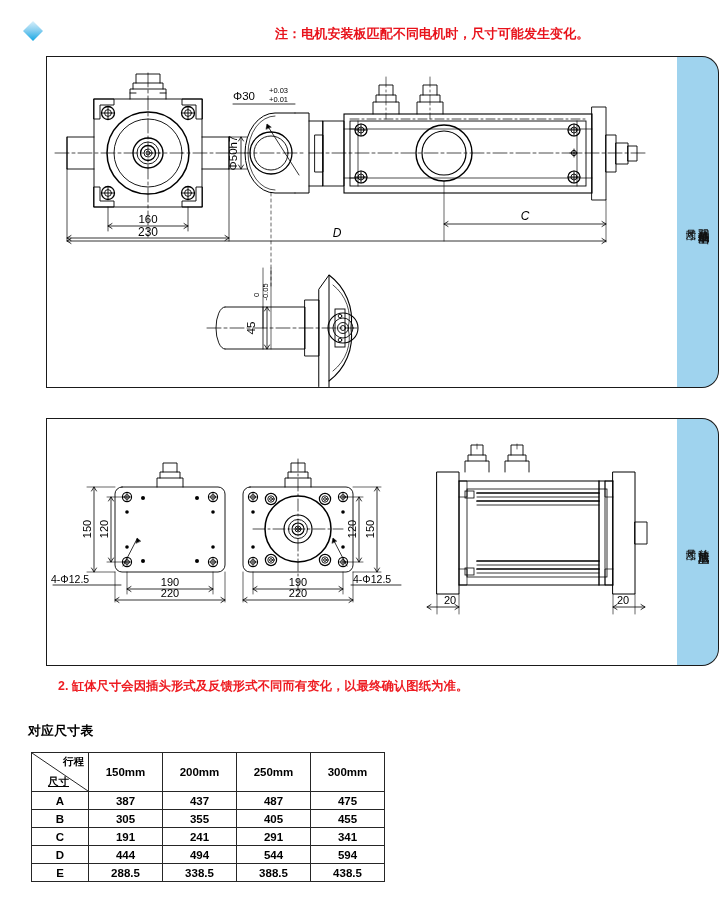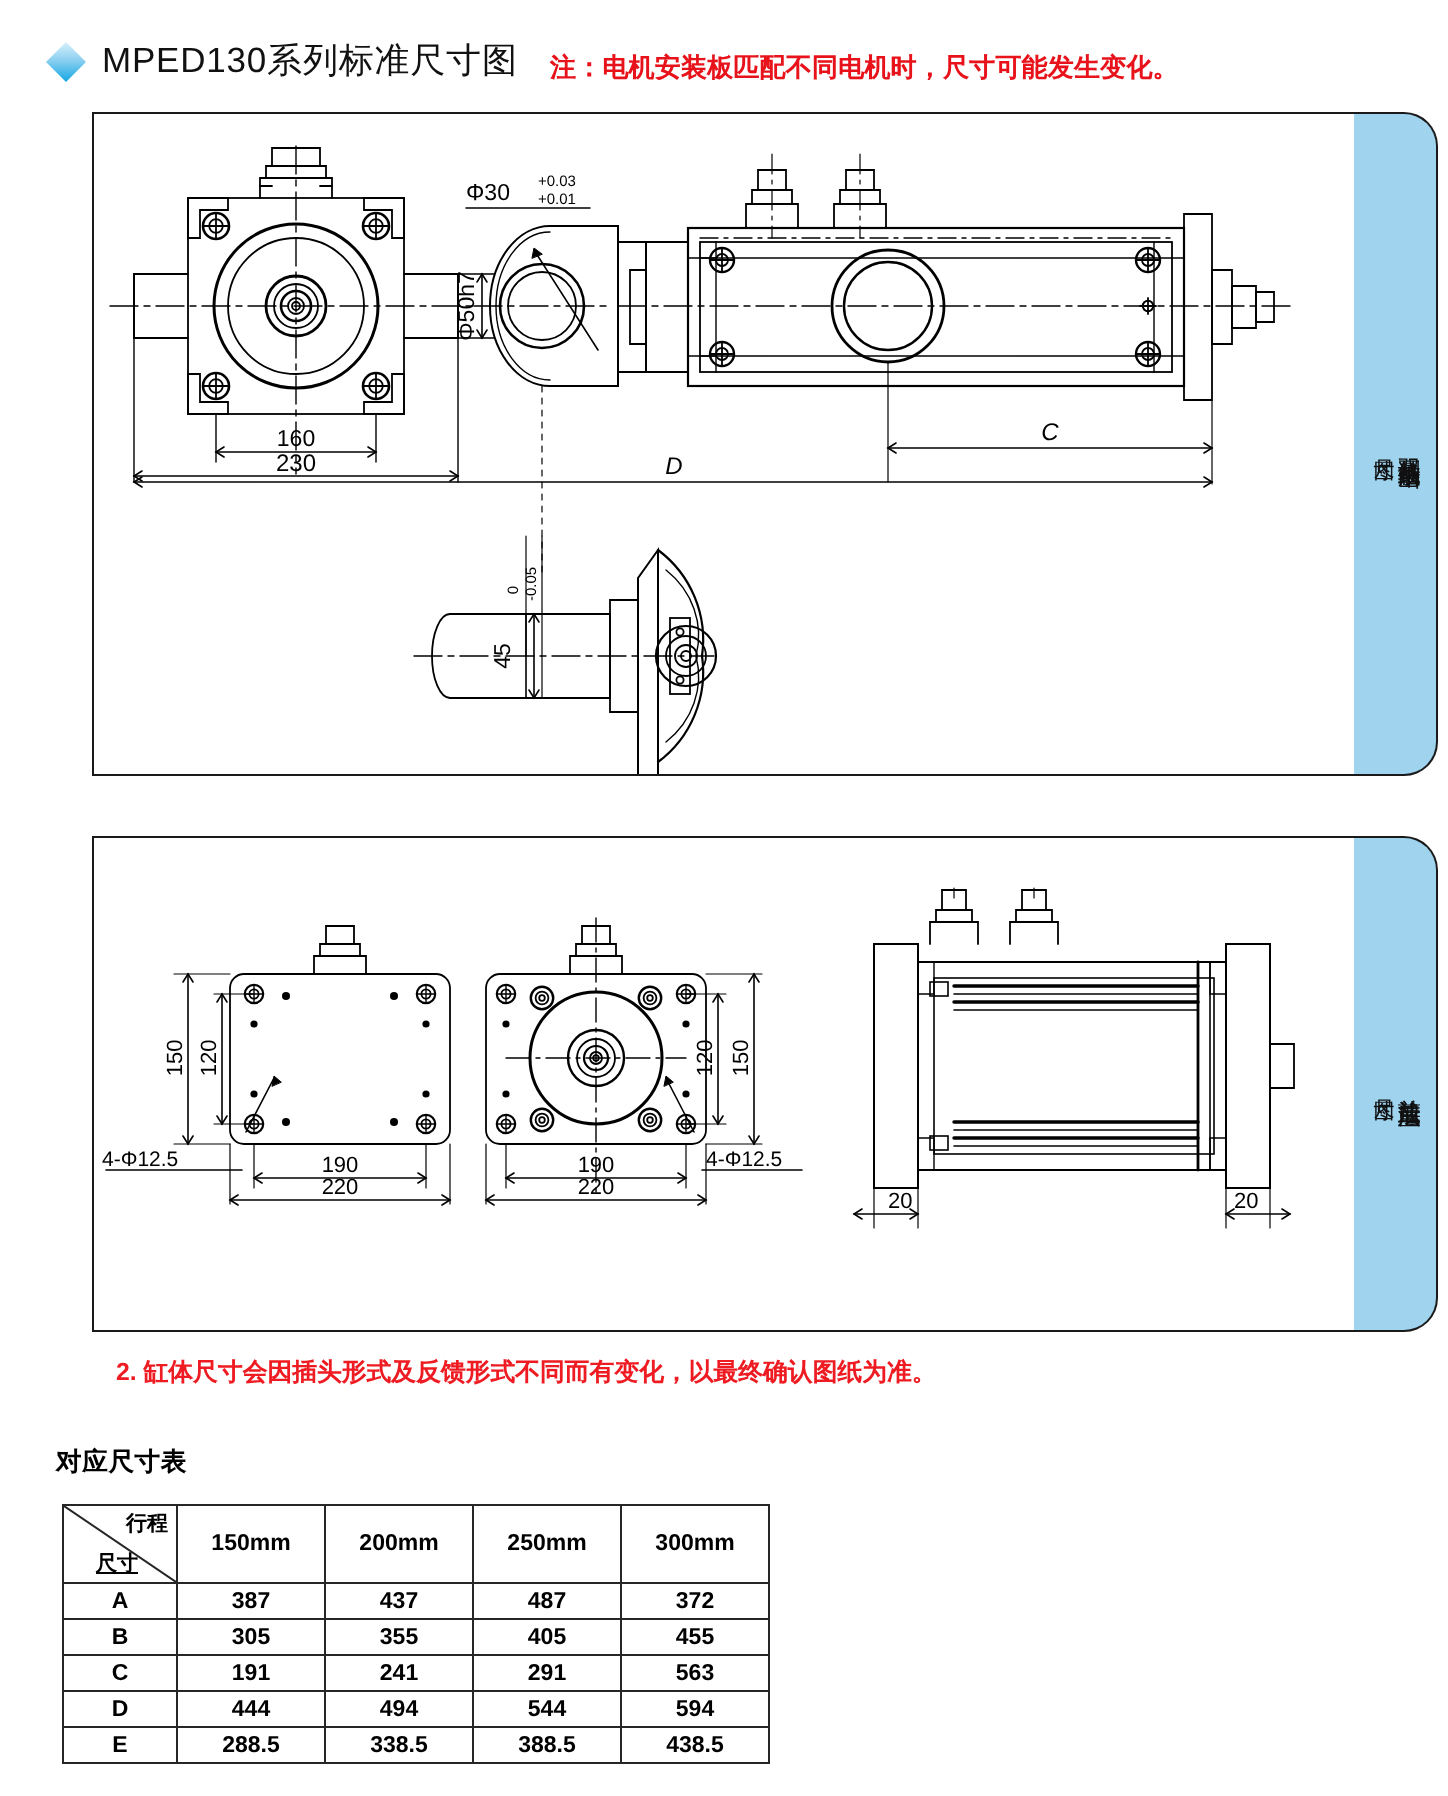--- a/index.html
+++ b/index.html
@@ -156,21 +156,20 @@
   <svg id="diamond-icon" viewBox="0 0 22 22">
     <defs>
       <linearGradient id="dg" x1="0" y1="0" x2="0" y2="1">
         <stop offset="0" stop-color="#d8f0fb"></stop>
         <stop offset="0.45" stop-color="#8cd0f0"></stop>
         <stop offset="1" stop-color="#13a7e4"></stop>
       </linearGradient>
     </defs>
     <polygon points="11,1 21,11 11,21 1,11" fill="url(#dg)"></polygon>
   </svg>
-  <div id="page-title">MPED130系列标准尺寸图</div>
   <div id="header-note">注：电机安装板匹配不同电机时，尺寸可能发生变化。</div>
 </div>
 
 <div id="panel-1" class="panel">
 
   <svg class="dwg" width="630" height="330" viewBox="0 0 630 330">
     <g fill="none" stroke="#000" stroke-width="0.9" stroke-linecap="round">
 
       <rect x="47" y="42" width="108" height="108"></rect>
 
@@ -563,35 +562,35 @@
       <td class="colhead">250mm</td>
       <td class="colhead">300mm</td>
     </tr>
   </thead>
   <tbody>
     <tr>
       <td class="rowhead">A</td>
       <td>387</td>
       <td>437</td>
       <td>487</td>
-      <td>372</td>
+      <td>475</td>
     </tr>
     <tr>
       <td class="rowhead">B</td>
       <td>305</td>
       <td>355</td>
       <td>405</td>
       <td>455</td>
     </tr>
     <tr>
       <td class="rowhead">C</td>
       <td>191</td>
       <td>241</td>
       <td>291</td>
-      <td>563</td>
+      <td>341</td>
     </tr>
     <tr>
       <td class="rowhead">D</td>
       <td>444</td>
       <td>494</td>
       <td>544</td>
       <td>594</td>
     </tr>
     <tr>
       <td class="rowhead">E</td>

